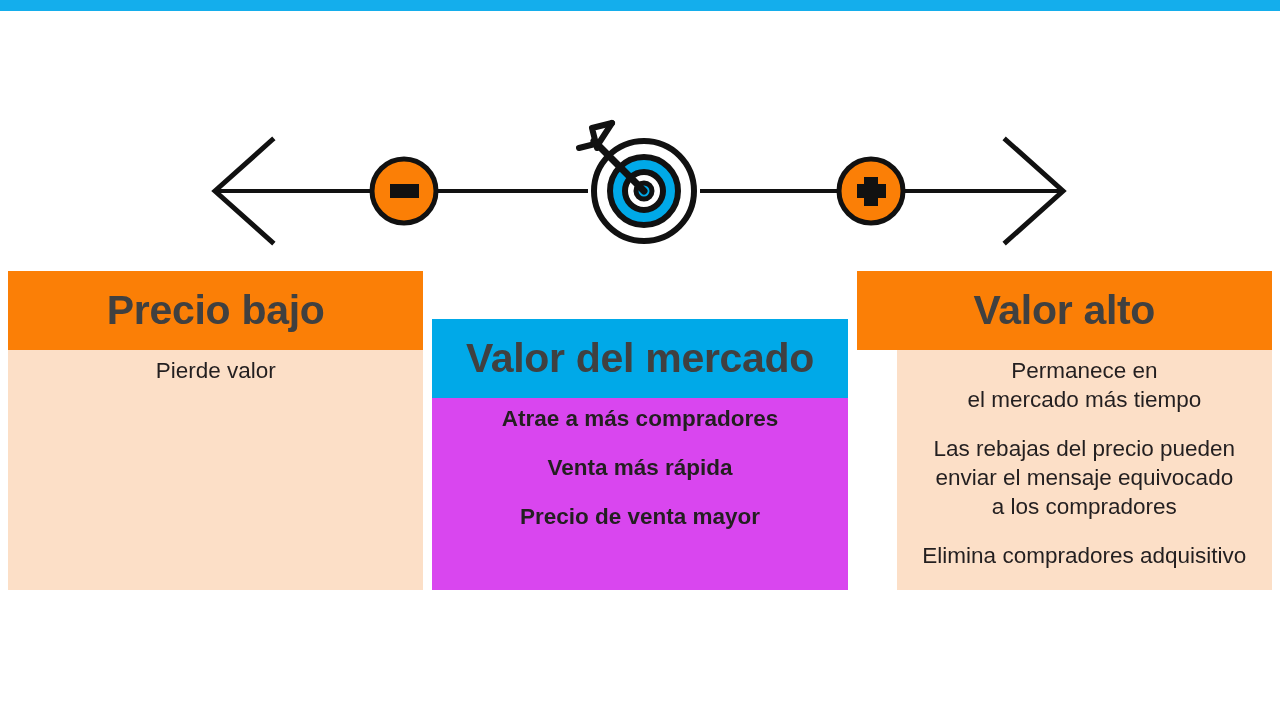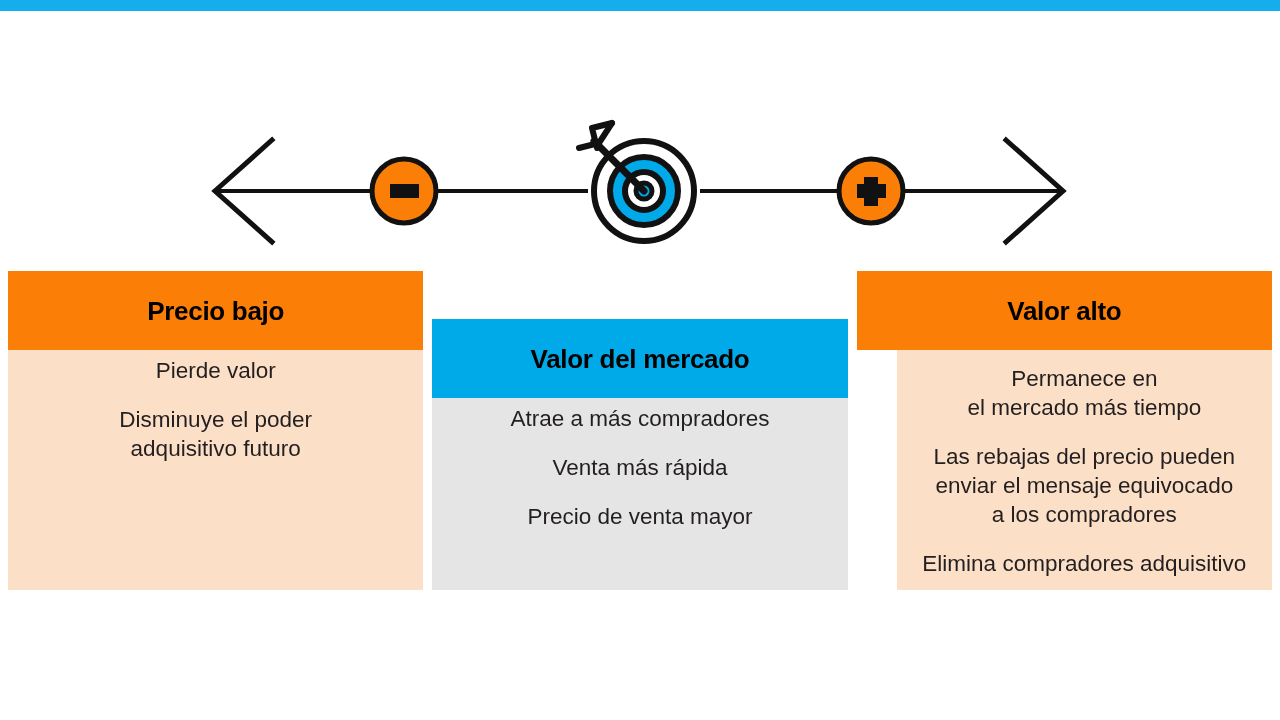--- a/index.html
+++ b/index.html
@@ -52,59 +52,59 @@
     min-width: 0;
   }
   .col-header {
     height: 79px;
     display: flex;
     align-items: center;
     justify-content: center;
     box-sizing: border-box;
   }
   .col-header-text {
-    font-size: 26px;
+    font-size: 41px;
     font-weight: bold;
-    color: #000000;
+    color: #404040;
     letter-spacing: -0.3px;
     line-height: 1;
     text-align: center;
   }
   .col-body {
     flex: 1 1 auto;
     display: flex;
     flex-direction: column;
     align-items: center;
     justify-content: flex-start;
     box-sizing: border-box;
     padding: 6px 6px;
   }
   .col-body.align-top {
     justify-content: flex-start;
-    padding-top: 14px;
+    padding-top: 6px;
     margin-left: 40px;
   }
   .bullet {
     font-size: 22.5px;
     line-height: 1.29;
     text-align: center;
     color: #231f20;
     margin: 0;
     padding: 0;
     white-space: pre-line;
   }
   .bullet + .bullet {
     margin-top: 20px;
   }
 
   
   .theme-orange .col-header { background: #fb7f06; }
   .theme-orange .col-body   { background: #fcdfc7; }
   .theme-blue   .col-header { background: #00a9e8; margin-top: 48px; }
-  .theme-blue   .col-body   { background: #e5e5e5; }
+  .theme-blue   .col-body   { background: #d946ef; font-weight: bold; }
 </style>
 </head>
 <body>
 
 <div id="top-bar"></div>
 
 <div id="spectrum">
   <svg width="1280" height="150" viewBox="0 0 1280 150" xmlns="http://www.w3.org/2000/svg">
 
     <g stroke="#111111" stroke-width="4" fill="none">
@@ -153,22 +153,20 @@
 </div>
 
 <div id="columns">
 
   <div class="column theme-orange">
     <div class="col-header">
       <div class="col-header-text">Precio bajo</div>
     </div>
     <div class="col-body">
       <p class="bullet">Pierde valor</p>
-      <p class="bullet">Disminuye el poder
-adquisitivo futuro</p>
     </div>
   </div>
 
   <div class="column theme-blue">
     <div class="col-header">
       <div class="col-header-text">Valor del mercado</div>
     </div>
     <div class="col-body">
       <p class="bullet">Atrae a más compradores</p>
       <p class="bullet">Venta más rápida</p>

